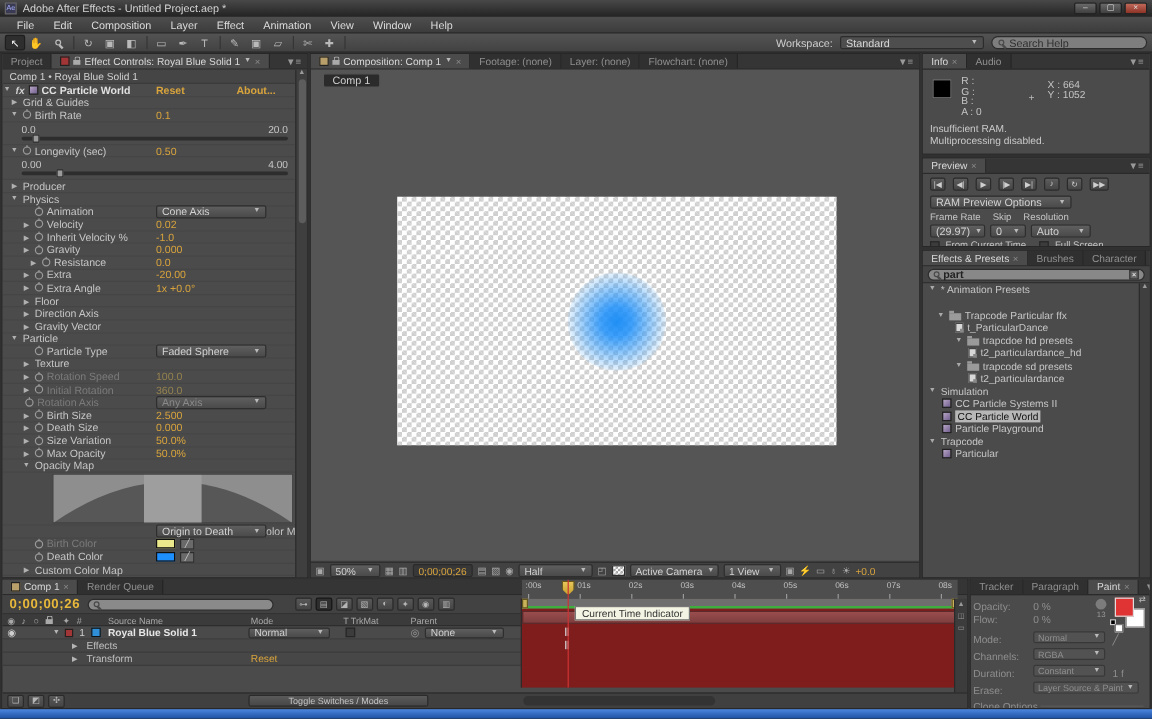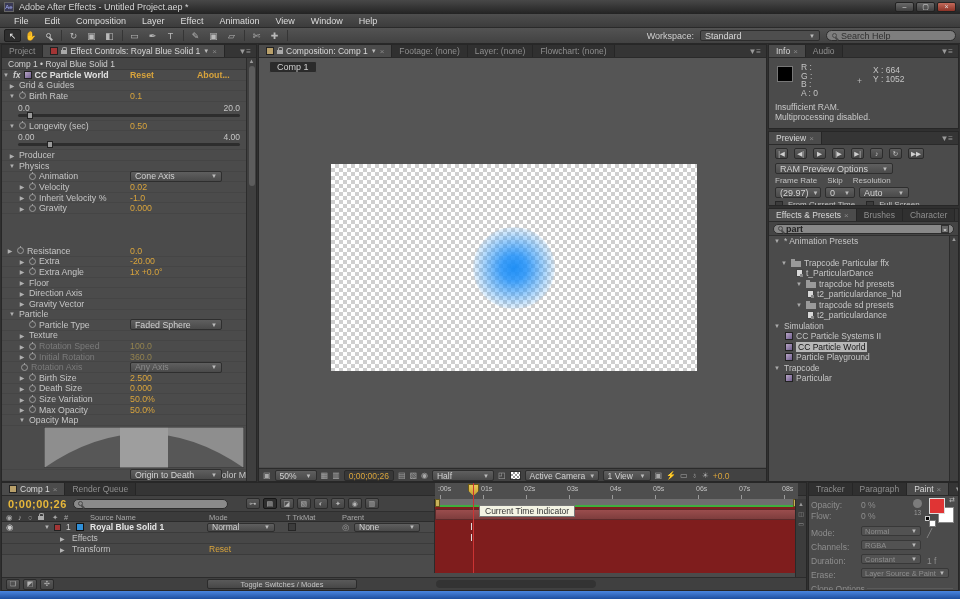--- a/index.html
+++ b/index.html
@@ -329,21 +329,21 @@
             </span>
           </div>
           <div class="ec-row" style="padding-left: 16px;">
             <span class="twirl">▶</span>
             <span class="sw-icon"></span>
             <span class="plabel">Gravity</span>
             <span class="ec-right">
               <span class="orange">0.000</span>
             </span>
           </div>
-          <div class="ec-row" style="padding-left: 4px; margin-top: 32px;">
+          <div class="ec-row" style="padding-left: 22px;">
             <span class="twirl">▶</span>
             <span class="sw-icon"></span>
             <span class="plabel">Resistance</span>
             <span class="ec-right">
               <span class="orange">0.0</span>
             </span>
           </div>
           <div class="ec-row" style="padding-left: 16px;">
             <span class="twirl">▶</span>
             <span class="sw-icon"></span>

